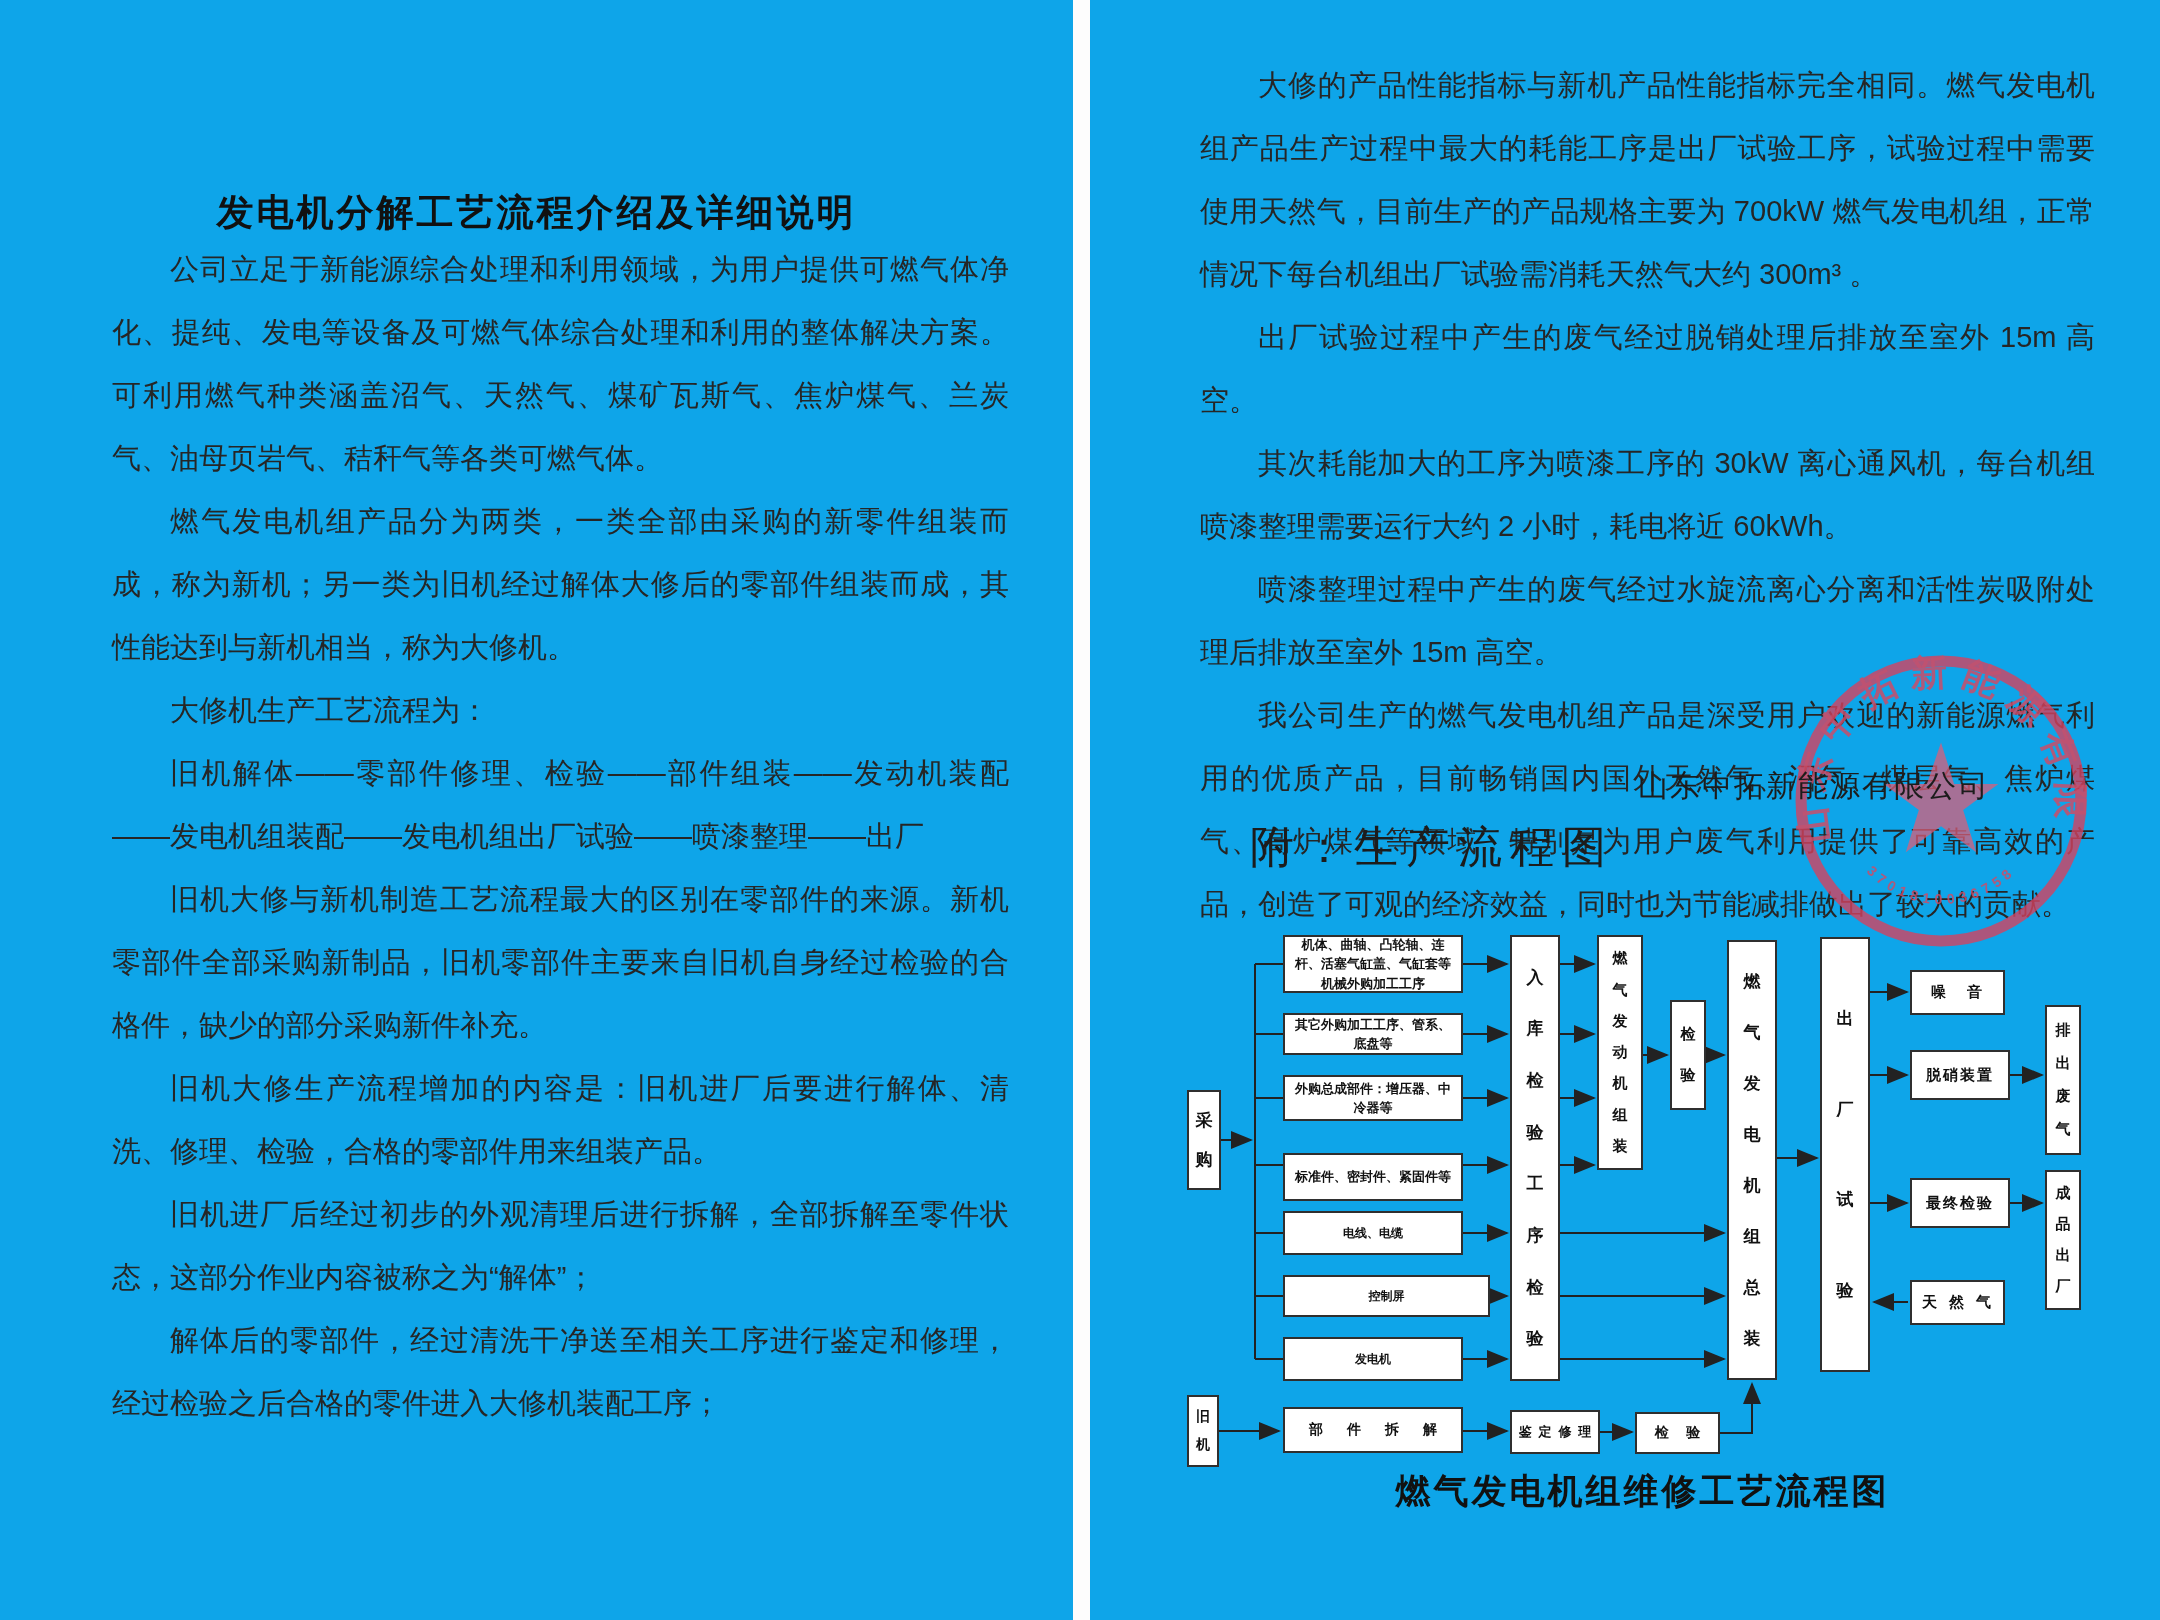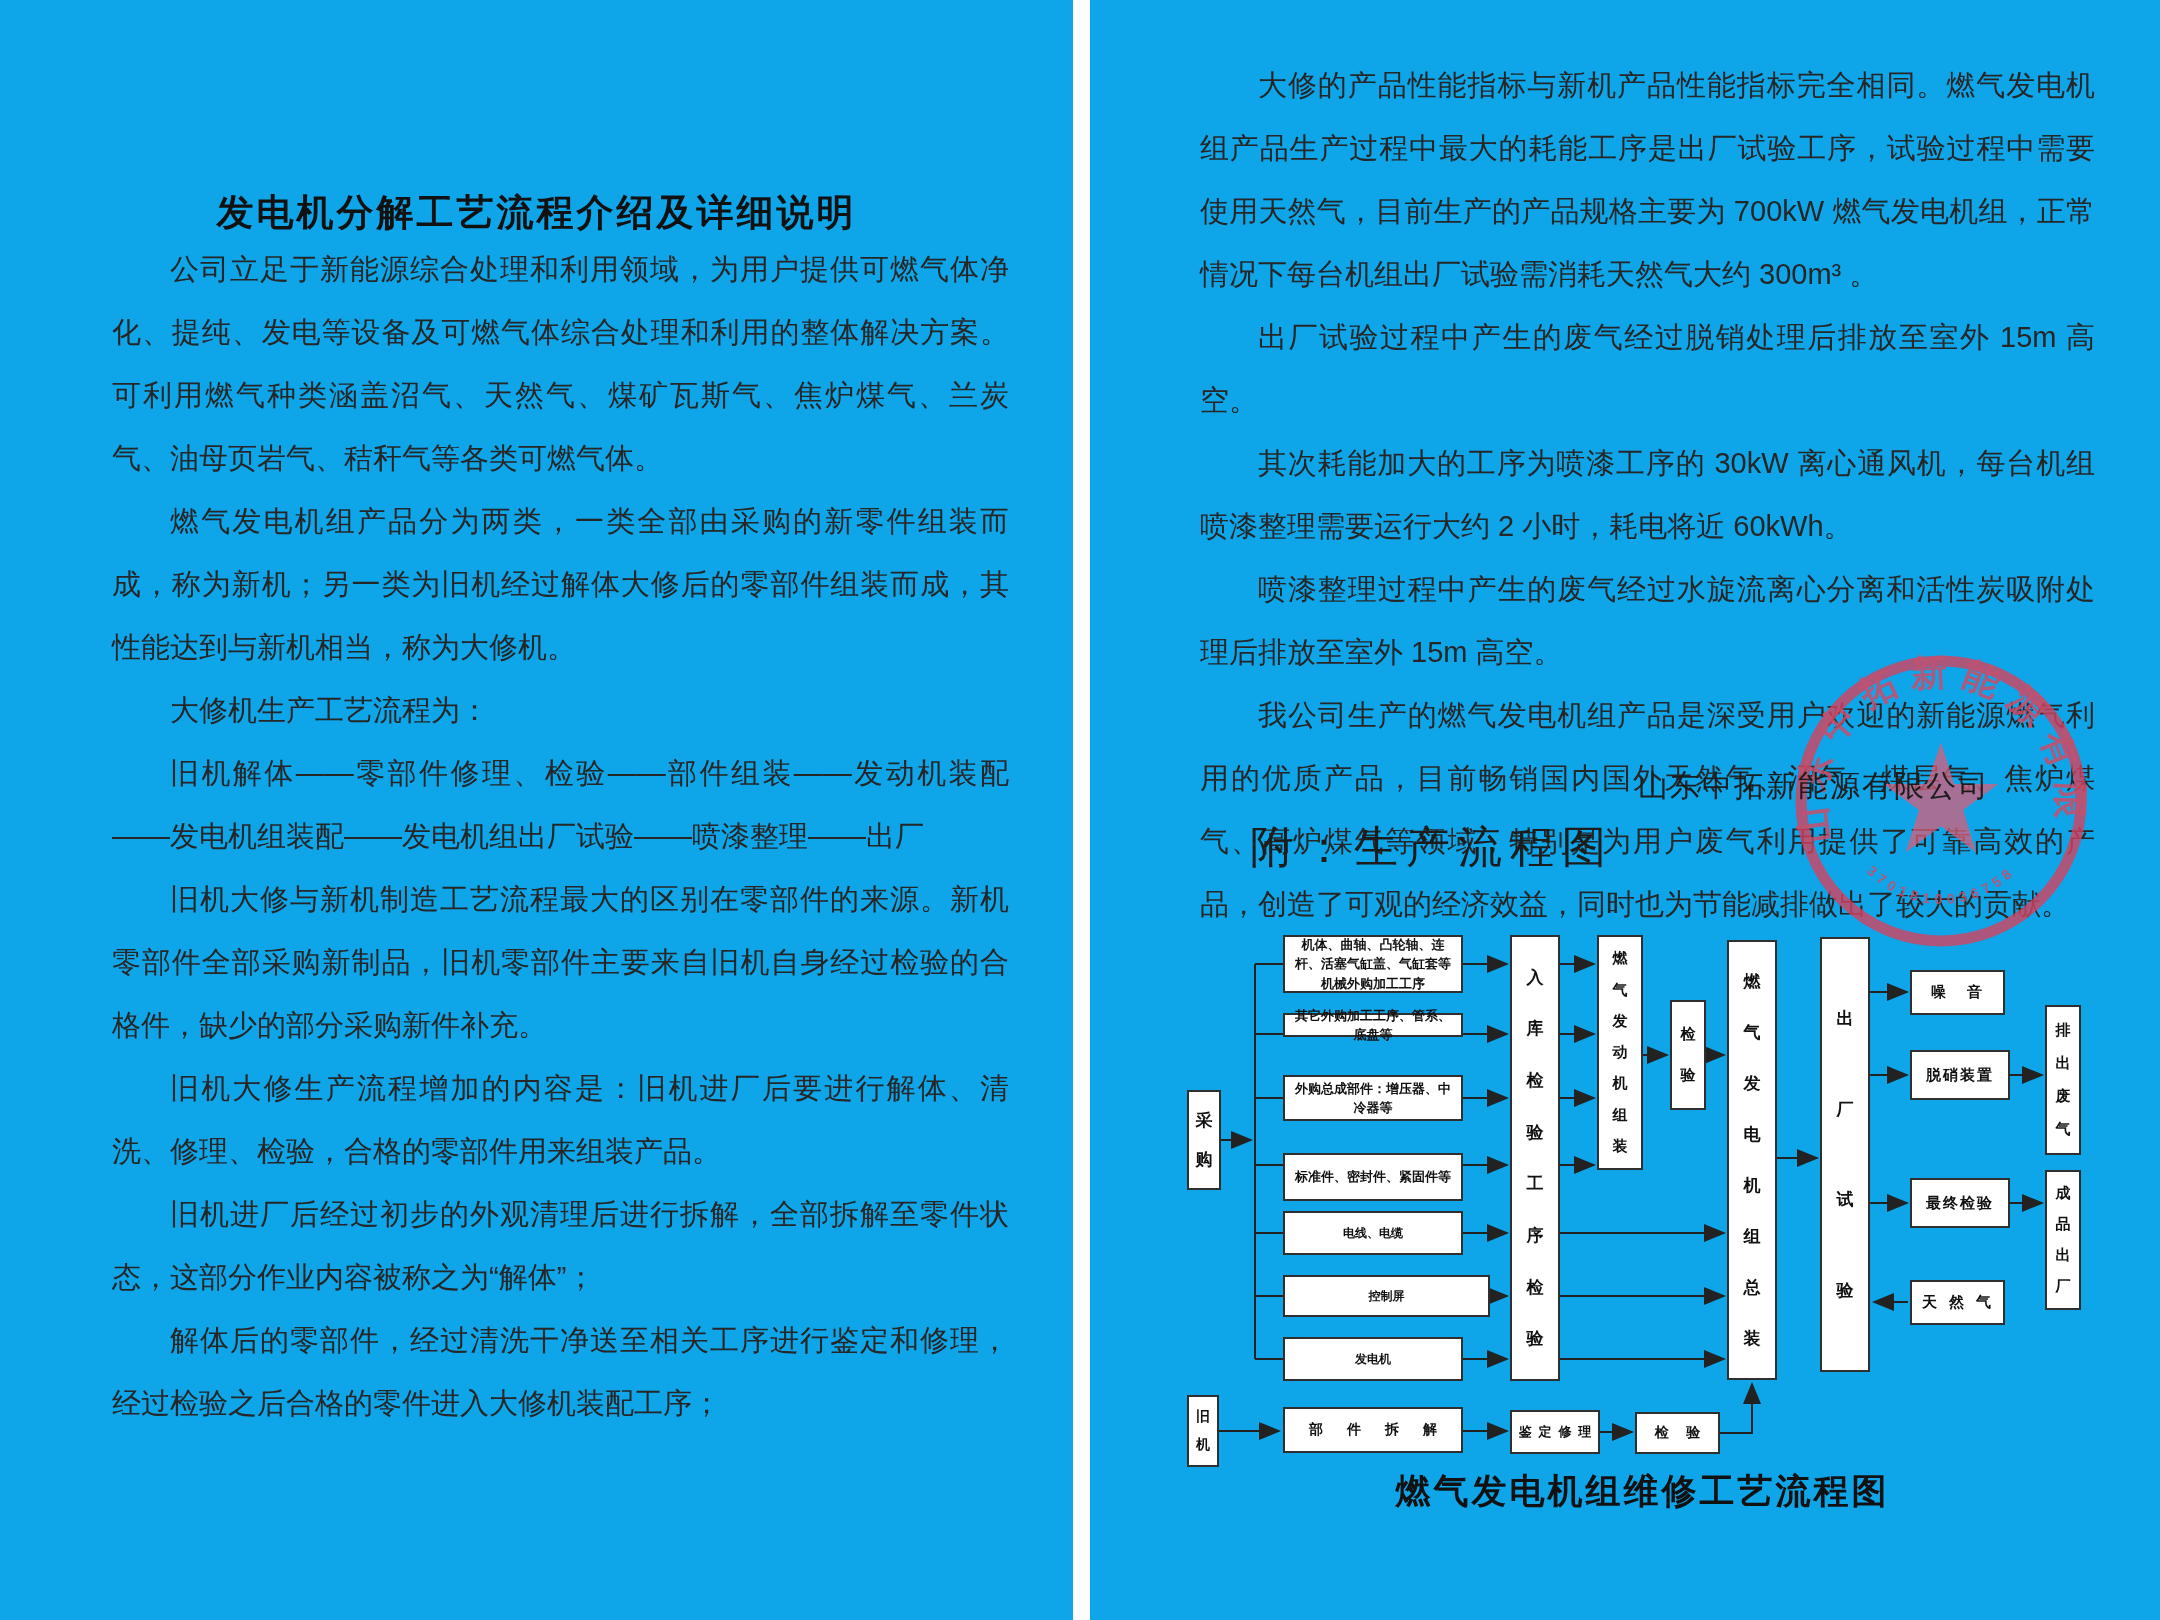--- a/index.html
+++ b/index.html
@@ -134,21 +134,21 @@
         <path d="M 555,538 L 587,538 L 587,489" marker-end="url(#arr)"></path>
       </g>
     </svg>
 
     <div class="fc-box fc-spread fc-main" style="left:22px;top:195px;width:34px;height:100px;">
         <span>采</span>
         <span>购</span>
       </div>
 
     <div class="fc-box fc-in" style="left:118px;top:40px;width:180px;height:58px;">机体、曲轴、凸轮轴、连杆、活塞气缸盖、气缸套等机械外购加工工序</div>
-    <div class="fc-box fc-in" style="left:118px;top:118px;width:180px;height:24px;">其它外购加工工序、管系、底盘等</div>
+    <div class="fc-box fc-in" style="left:118px;top:118px;width:180px;height:42px;">其它外购加工工序、管系、底盘等</div>
     <div class="fc-box fc-in" style="left:118px;top:180px;width:180px;height:46px;">外购总成部件：增压器、中冷器等</div>
     <div class="fc-box fc-in" style="left:118px;top:246px;width:180px;height:48px;margin-top:12px;">标准件、密封件、紧固件等</div>
     <div class="fc-box fc-in" style="left:118px;top:316px;width:180px;height:44px;font-size:12px;">电线、电缆</div>
     <div class="fc-box fc-in" style="left:118px;top:380px;width:207px;height:42px;font-size:12px;">控制屏</div>
     <div class="fc-box fc-in" style="left:118px;top:442px;width:180px;height:44px;font-size:12px;">发电机</div>
 
     <div class="fc-box fc-spread fc-main" style="left:345px;top:40px;width:50px;height:446px;">
         <span>入</span>
         <span>库</span>
         <span>检</span>

